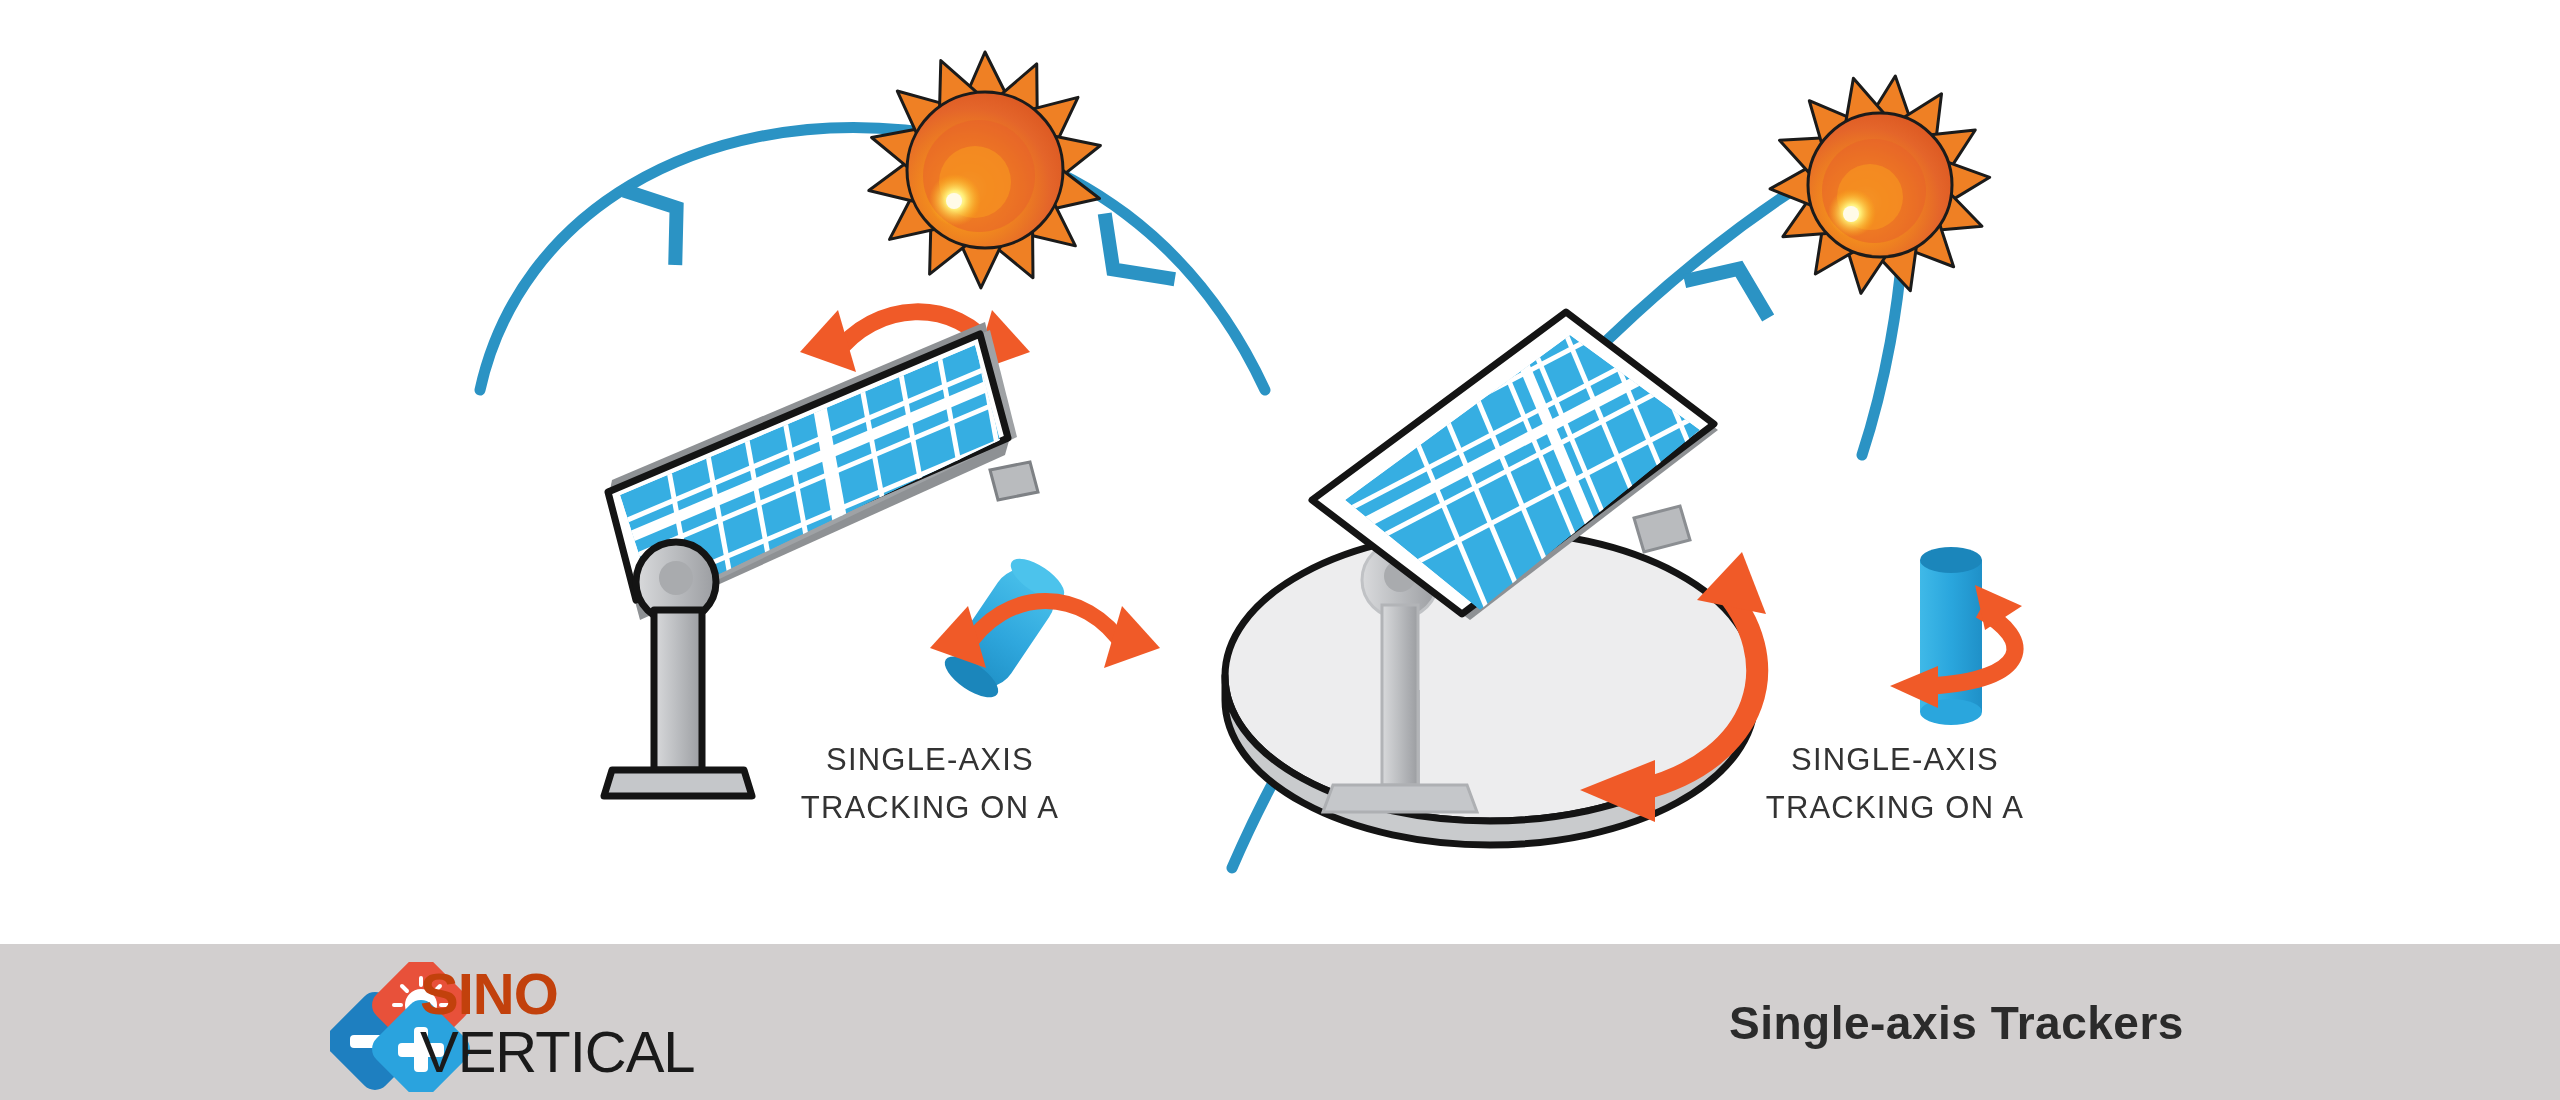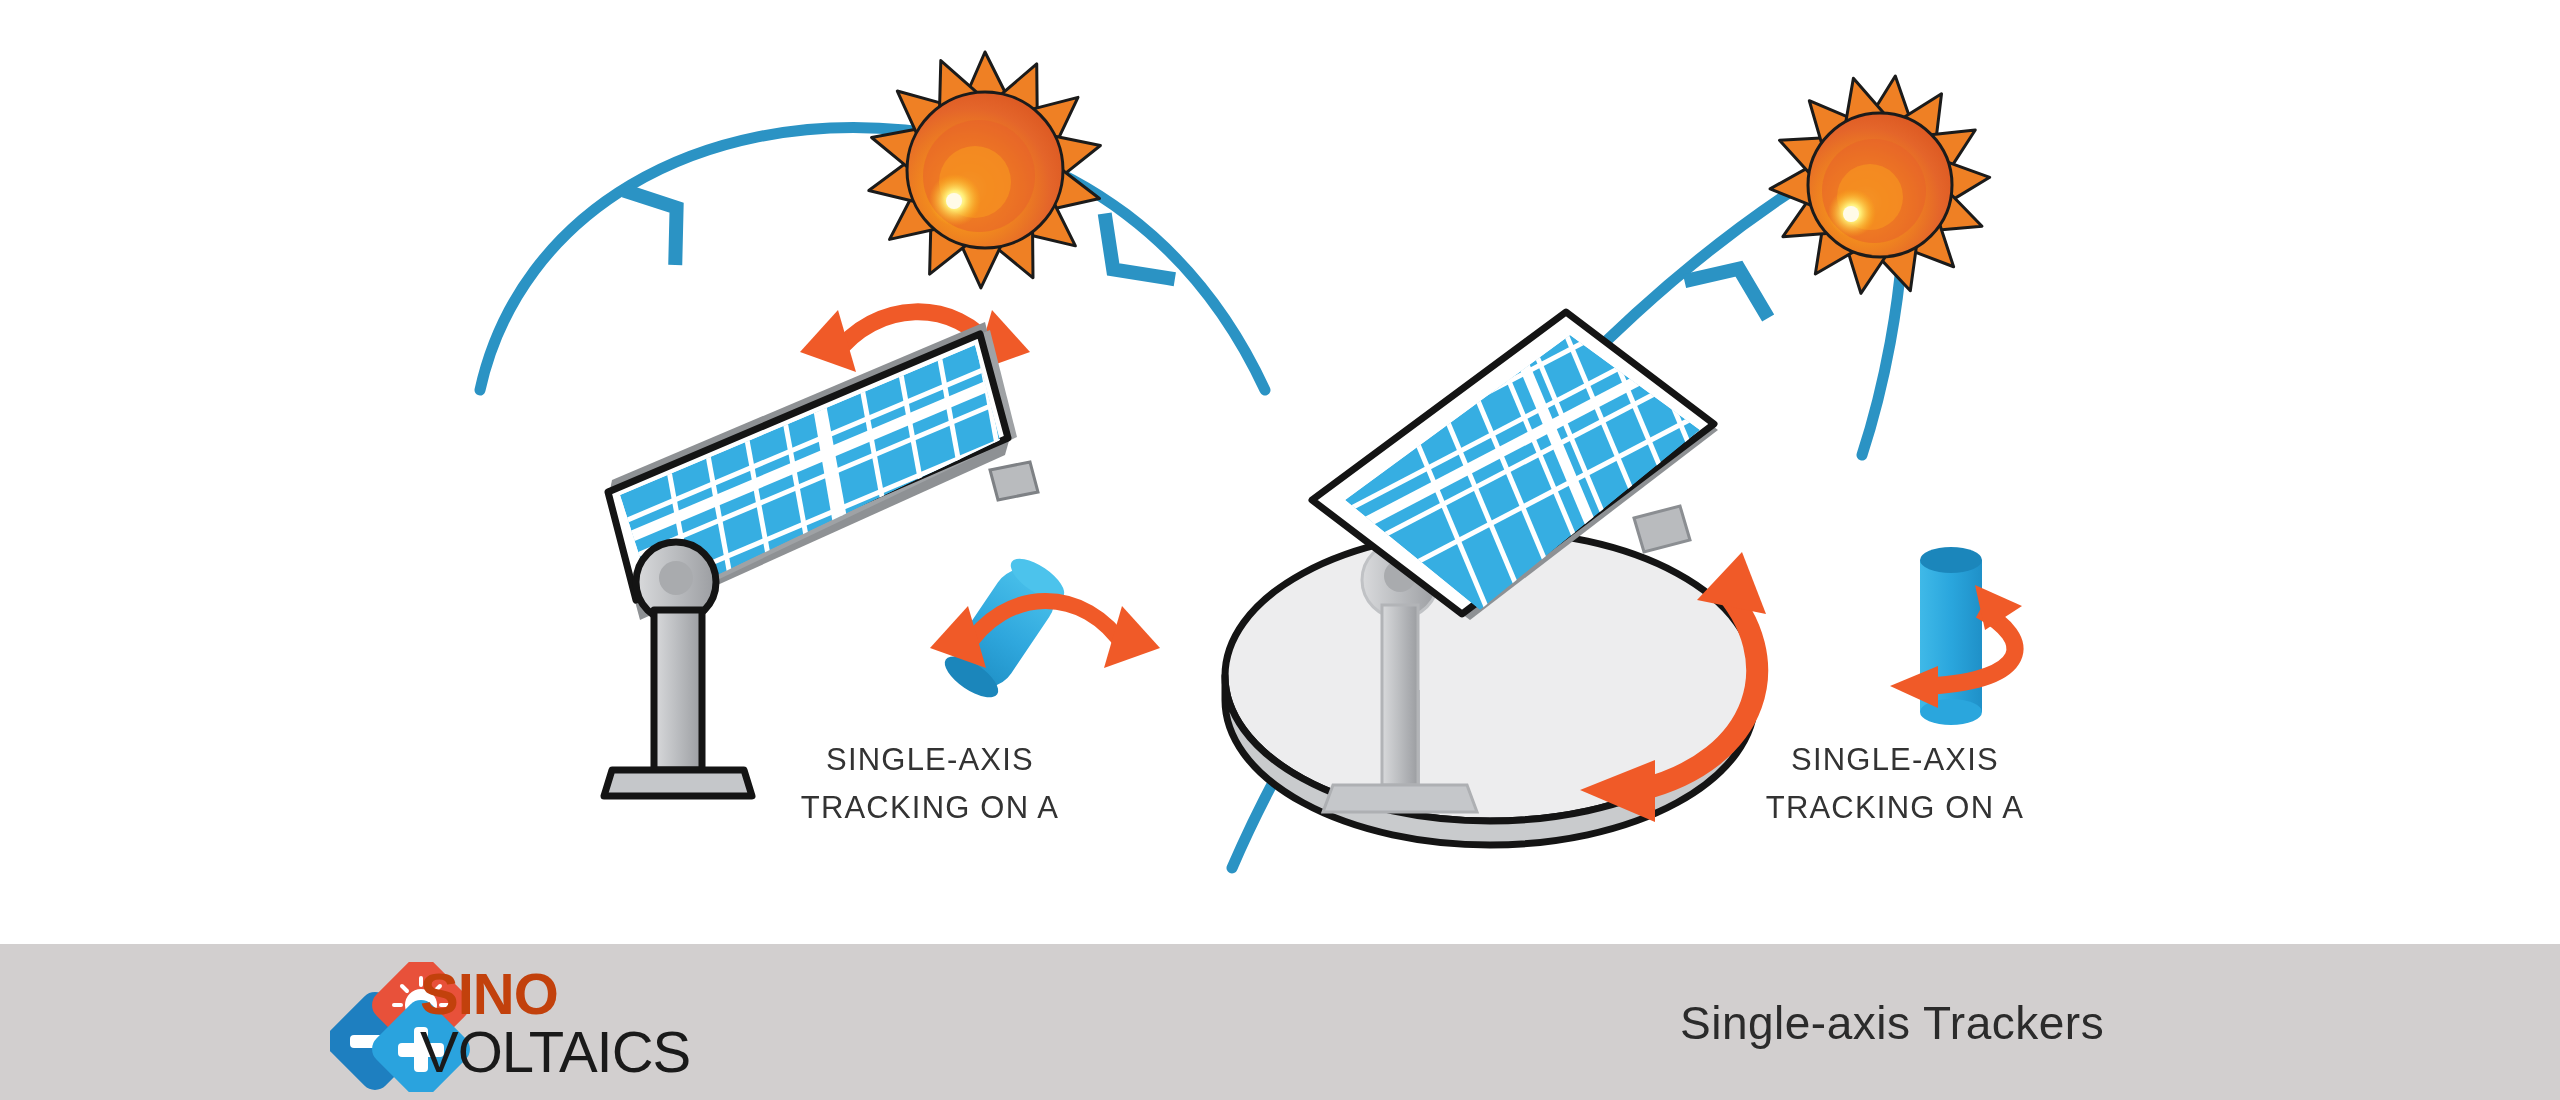--- a/index.html
+++ b/index.html
@@ -4,21 +4,21 @@
 <style>
   html,body{margin:0;padding:0;background:#ffffff;}
   body{width:2560px;height:1100px;overflow:hidden;font-family:"Liberation Sans",sans-serif;}
   #stage{position:relative;width:2445px;height:1100px;background:#ffffff;}
   #canvas{position:absolute;left:0;top:0;width:2560px;height:1100px;}
   .footer{position:absolute;left:0;top:944px;width:2560px;height:156px;background:#d2cfcf;}
   .logo-wrap{position:absolute;left:330px;top:962px;width:420px;height:130px;}
   .logo-text{position:absolute;left:420px;top:966px;width:360px;height:125px;}
   .logo-sino{font-family:"Liberation Sans",sans-serif;font-size:58px;font-weight:700;color:#c2410c;letter-spacing:-1px;line-height:56px;}
   .logo-volt{font-family:"Liberation Sans",sans-serif;font-size:58px;font-weight:400;color:#1a1a1a;letter-spacing:-1px;line-height:60px;}
-  .caption{position:absolute;left:1680px;top:996px;font-family:"Liberation Sans",sans-serif;font-size:46px;font-weight:400;color:#2b2b2b;letter-spacing:0.5px;white-space:nowrap;}
+  .caption{position:absolute;left:1729px;top:996px;font-family:"Liberation Sans",sans-serif;font-size:46px;font-weight:700;color:#2b2b2b;letter-spacing:0.5px;white-space:nowrap;}
   .cap-label{position:absolute;text-align:center;font-family:"Liberation Sans",sans-serif;font-size:31px;font-weight:400;color:#333333;letter-spacing:1.2px;line-height:48px;white-space:nowrap;}
   #label-horizontal{left:780px;top:736px;width:300px;}
   #label-vertical{left:1745px;top:736px;width:300px;}
 </style>
 </head>
 <body>
 
 <div id="stage">
 
   <svg id="canvas" viewBox="0 0 2560 1100">
@@ -267,18 +267,18 @@
     </g>
     <g>
       <rect x="52" y="48" width="78" height="78" rx="15" transform="rotate(45 91 87)" fill="#2aa3de"></rect>
       <rect x="84" y="65" width="14" height="45" rx="4" fill="#ffffff"></rect>
       <rect x="68" y="81" width="46" height="14" rx="4" fill="#ffffff"></rect>
     </g>
   </svg>
 
   <div class="logo-text">
     <div class="logo-sino">SINO</div>
-    <div class="logo-volt">VOLTAICS</div>
+    <div class="logo-volt">VERTICAL</div>
   </div>
 
   <div class="caption">Single-axis Trackers</div>
 
 </div>
 
 </body></html>

